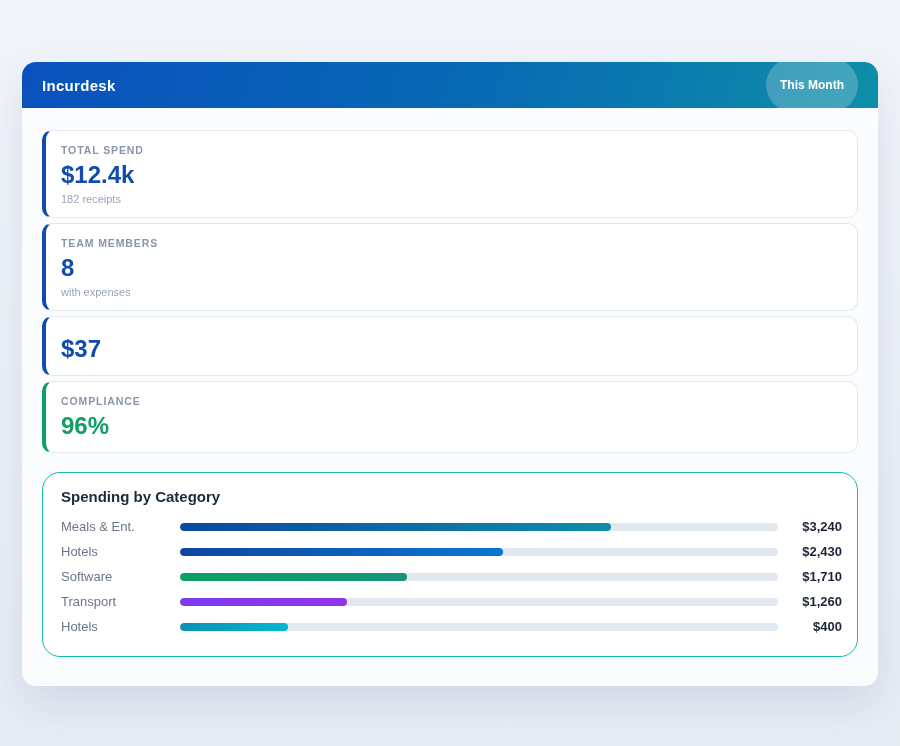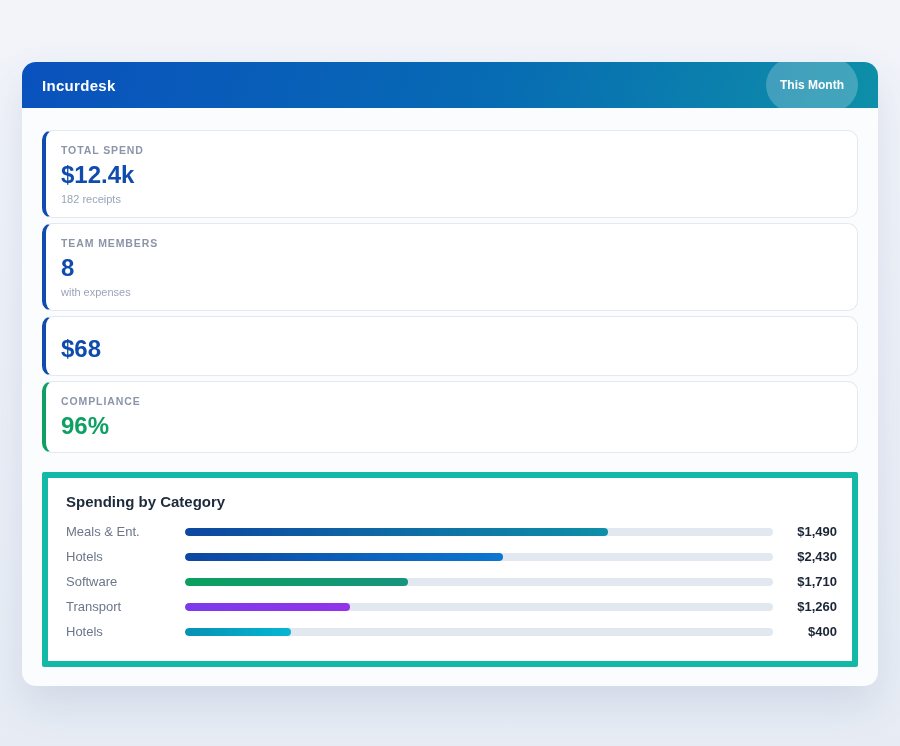--- a/index.html
+++ b/index.html
@@ -27,21 +27,21 @@
   }
   .body { padding:22px 20px 0 20px; }
   .stat {
     background:#ffffff; border:1px solid #e4e9f1; border-left:4px solid #0f4cad;
     border-radius:10px; padding:13px 16px 12px 15px; margin-bottom:5px;
   }
   .stat-label { font-size:10.5px; font-weight:bold; color:#8b95a9; letter-spacing:.9px; }
   .stat-value { font-size:24px; line-height:28px; font-weight:bold; color:#0f4cad; margin-top:5px; }
   .stat-caption { font-size:11px; color:#9aa5b8; margin-top:4px; }
   .chart-card {
-    background:#ffffff; border:6px solid #14b8a6; border-radius:2px;
+    background:#ffffff; border:1px solid #14b8a6; border-radius:18px;
     margin-top:19px; padding:15px 15px 17px 18px;
   }
   .chart-title { font-size:15px; font-weight:bold; color:#1d2a3b; margin-bottom:9px; }
   .row { display:flex; align-items:center; height:25px; }
   .row-label { width:119px; font-size:13px; color:#6b7689; }
   .track { flex:1; height:8px; border-radius:4px; background:#e2e8f0; position:relative; overflow:hidden; }
   .fill { height:8px; border-radius:4px; width:0; }
   .row-value { width:64px; text-align:right; font-size:13px; font-weight:bold; color:#1b2536; }
 </style>
 </head>
@@ -62,37 +62,37 @@
       <div class="stat-caption">182 receipts</div>
     </div>
 
     <div class="stat" style="border-left-color: rgb(15, 76, 173);">
       <div class="stat-label">TEAM MEMBERS</div>
       <div class="stat-value" style="color: rgb(15, 76, 173);">8</div>
       <div class="stat-caption">with expenses</div>
     </div>
 
     <div class="stat" style="border-left-color: rgb(15, 76, 173);">
-      <div class="stat-value" style="color: rgb(15, 76, 173);">$68</div>
+      <div class="stat-value" style="color: rgb(15, 76, 173);">$37</div>
     </div>
 
     <div class="stat" style="border-left-color: rgb(14, 159, 99);">
       <div class="stat-label">COMPLIANCE</div>
       <div class="stat-value" style="color: rgb(14, 159, 99);">96%</div>
     </div>
 
     <div class="chart-card">
       <div class="chart-title">Spending by Category</div>
 
       <div class="row">
         <div class="row-label">Meals &amp; Ent.</div>
         <div class="track" style="background: rgb(226, 232, 240);">
           <div class="fill" style="width: 72%; background: linear-gradient(90deg, rgb(13, 71, 161), rgb(14, 143, 168));"></div>
         </div>
-        <div class="row-value">$1,490</div>
+        <div class="row-value">$3,240</div>
       </div>
 
       <div class="row">
         <div class="row-label">Hotels</div>
         <div class="track" style="background: rgb(226, 232, 240);">
           <div class="fill" style="width: 54%; background: linear-gradient(90deg, rgb(13, 71, 161), rgb(11, 118, 208));"></div>
         </div>
         <div class="row-value">$2,430</div>
       </div>
 

